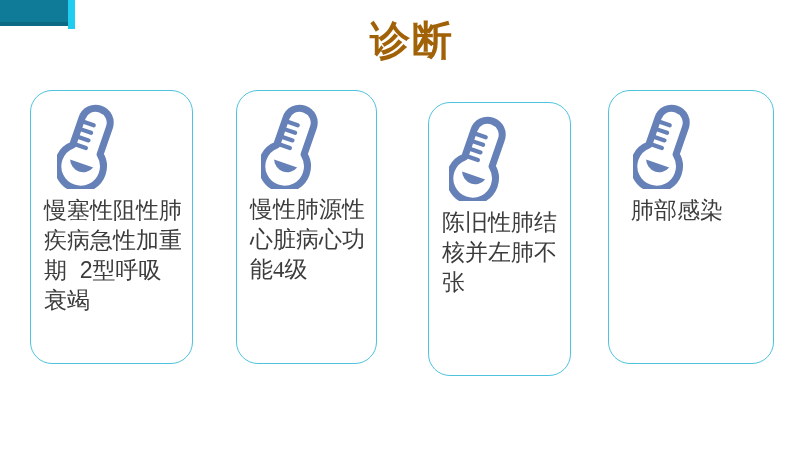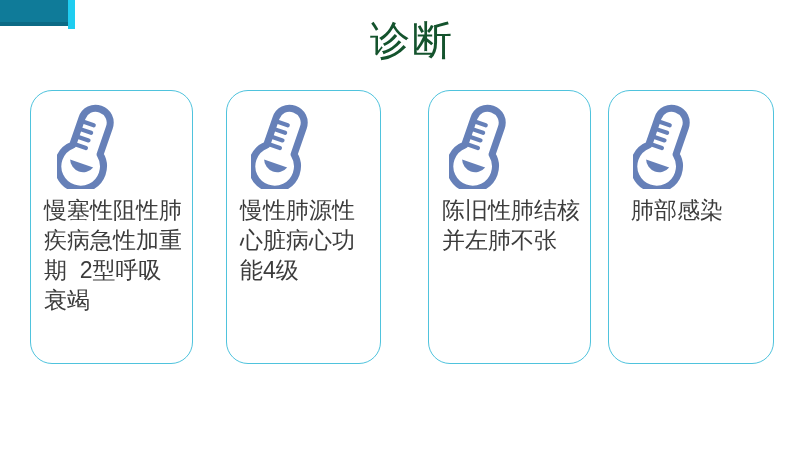--- a/index.html
+++ b/index.html
@@ -43,40 +43,40 @@
 
   
   #slide-title {
     position: absolute;
     left: 0;
     right: 0;
     top: 16px;
     text-align: center;
     font-size: 40px;
     line-height: 48px;
-    color: #14532d;
+    color: #a16207;
     letter-spacing: 2px;
-    font-weight: 400;
+    font-weight: 700;
     white-space: pre;
     padding-left: 24px;
   }
 
   
   .card {
     position: absolute;
     top: 90px;
     height: 274px;
     border: 1.3px solid #4fc3dd;
     border-radius: 22px;
     background: #ffffff;
     box-sizing: border-box;
   }
   #card-0 { left: 30px;  width: 163px; }
-  #card-1 { left: 226px; width: 155px; }
-  #card-2 { left: 428px; width: 163px; }
+  #card-1 { left: 236px; width: 141px; font-family: Liberation Serif, serif; }
+  #card-2 { left: 428px; width: 143px; margin-top: 12px; }
   #card-3 { left: 608px; width: 166px; }
 
   .card-icon {
     position: absolute;
     top: 10px;
     left: 0;
     right: 0;
     display: flex;
     justify-content: center;
   }

